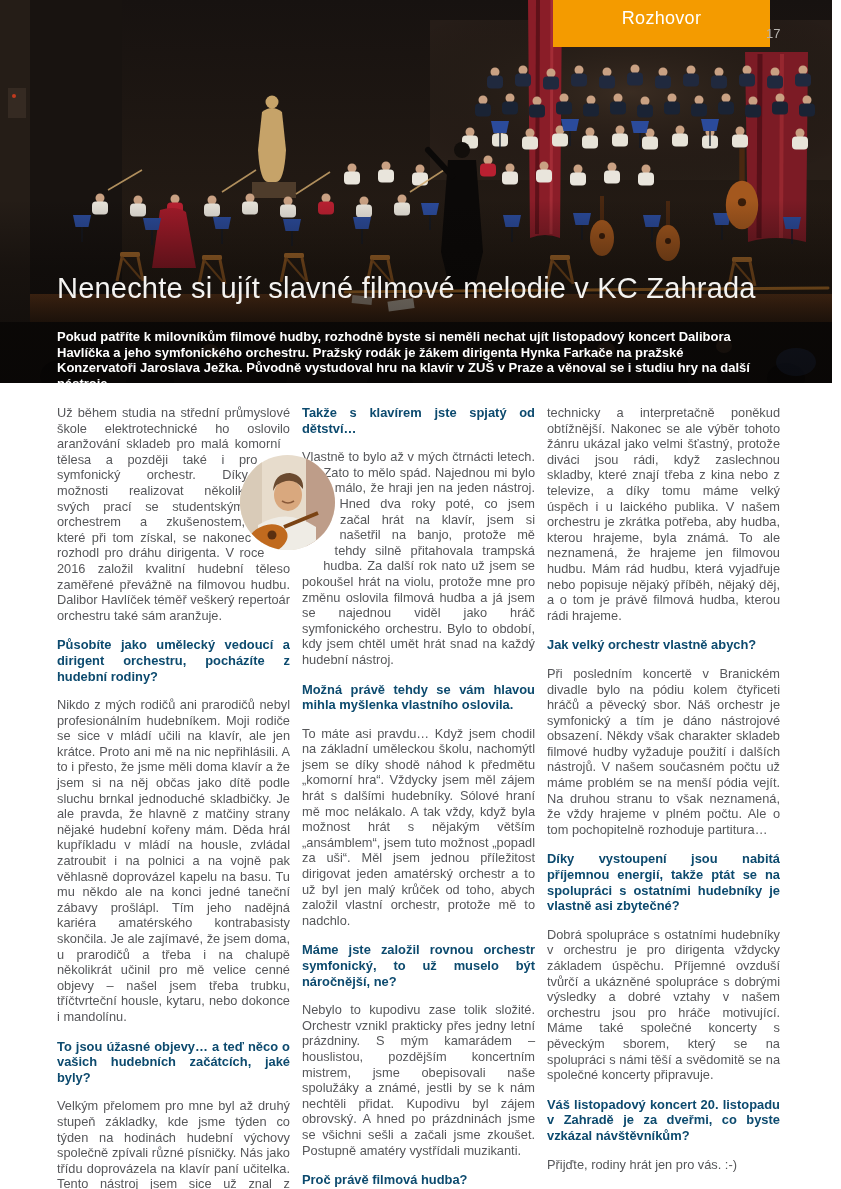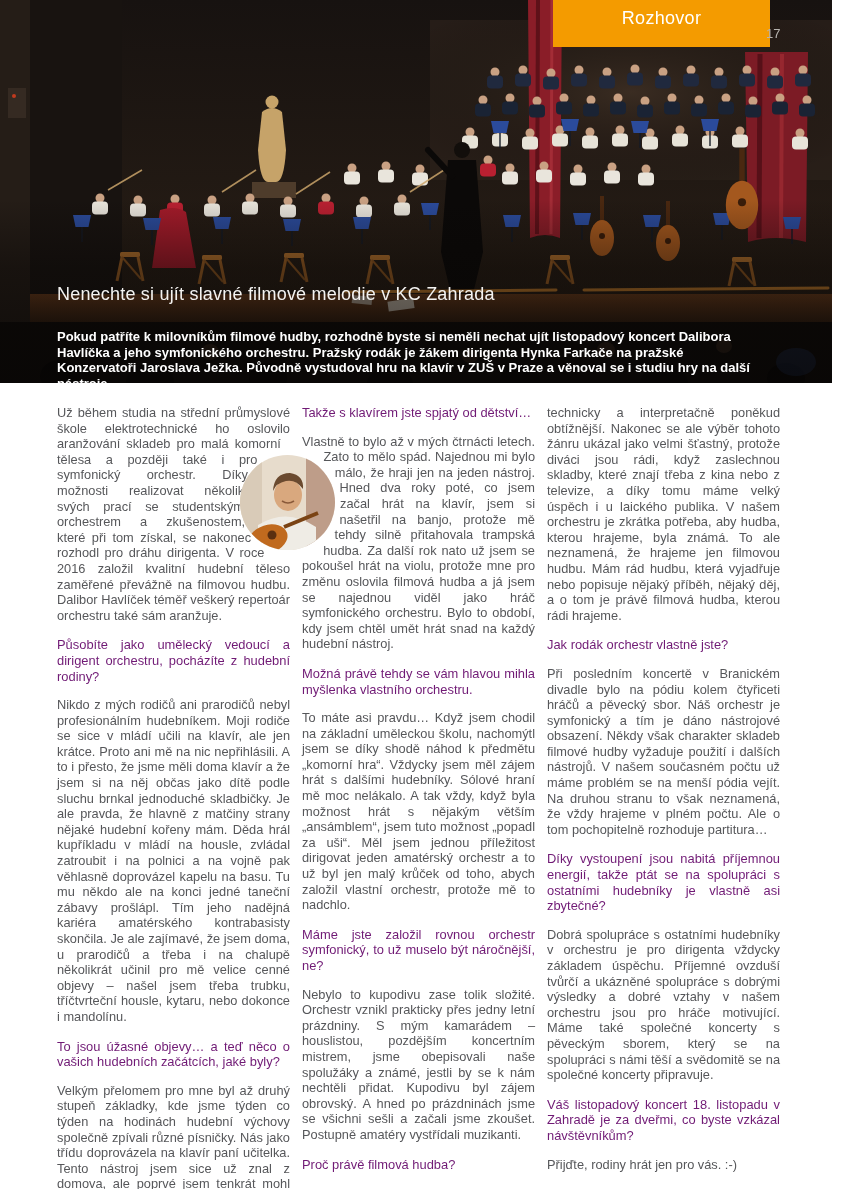--- a/index.html
+++ b/index.html
@@ -26,22 +26,22 @@
     background:#F49B00;
     display:flex;align-items:flex-start;justify-content:center;
     padding-top:8px;box-sizing:border-box;
     color:#ffffff;font-size:18px;letter-spacing:.3px;
   }
   .pagenum{
     position:absolute;left:766px;top:26px;
     color:#b7b4b0;font-size:13px;
   }
   .hero-title{
-    position:absolute;left:57px;top:284px;width:720px;
-    color:#f4f3f1;font-size:18px;font-weight:400;line-height:1.15;
+    position:absolute;left:57px;top:272px;width:720px;
+    color:#f4f3f1;font-size:29px;font-weight:400;line-height:1.15;
     letter-spacing:.2px;
   }
   .hero-intro{
     position:absolute;left:57px;top:329px;width:700px;
     color:#ffffff;font-size:13px;font-weight:bold;line-height:15.5px;
   }
   
   .article{
     position:absolute;left:57px;top:405px;width:723px;
     display:flex;gap:12px;
@@ -49,22 +49,22 @@
   }
   .col{width:233px;flex:0 0 233px;}
   .body-p{
     margin:0 0 13px 0;
     font-size:12.8px;line-height:15.6px;
     text-align:justify;
     hyphens:auto;-webkit-hyphens:auto;
   }
   .q{
     margin:14px 0 13px 0;
-    font-size:12.9px;line-height:15.6px;font-weight:normal;
-    color:#701a75;text-align:justify;
+    font-size:12.9px;line-height:15.6px;font-weight:bold;
+    color:#0c4a6e;text-align:justify;
     hyphens:auto;-webkit-hyphens:auto;
   }
   .q:first-child{margin-top:0;}
   .fl-r{float:right;width:52px;height:150px;
         shape-outside:circle(54px at 60px 98px);}
   .fl-l{float:left;width:38px;height:128px;
         shape-outside:circle(54px at -16px 70px);}
   
   .portrait{
     position:absolute;left:240px;top:455px;width:95px;height:95px;
@@ -286,35 +286,35 @@
       <p class="body-p"><span class="fl-r"></span><span>Už během studia na střední průmyslové škole elektrotechnické ho oslovilo aranžování skladeb pro malá komorní tělesa a později také i pro symfonický orchestr. Díky možnosti realizovat několik svých prací se studentským orchestrem a zkušenostem, které při tom získal, se nakonec rozhodl pro dráhu dirigenta. V roce 2016 založil kvalitní hudební těleso zaměřené převážně na filmovou hudbu. Dalibor Havlíček téměř veškerý repertoár orchestru také sám aranžuje.</span></p>
       <p class="q">Působíte jako umělecký vedoucí a dirigent orchestru, pocházíte z hudební rodiny?</p>
       <p class="body-p">Nikdo z mých rodičů ani prarodičů nebyl profesionálním hudebníkem. Moji rodiče se sice v mládí učili na klavír, ale jen krátce. Proto ani mě na nic nepřihlásili. A to i přesto, že jsme měli doma klavír a že jsem si na něj občas jako dítě podle sluchu brnkal jednoduché skladbičky. Je ale pravda, že hlavně z matčiny strany nějaké hudební kořeny mám. Děda hrál kupříkladu v mládí na housle, zvládal zatroubit i na polnici a na vojně pak věhlasně doprovázel kapelu na basu. Tu mu někdo ale na konci jedné taneční zábavy prošlápl. Tím jeho nadějná kariéra amatérského kontrabasisty skončila. Je ale zajímavé, že jsem doma, u prarodičů a třeba i na chalupě několikrát učinil pro mě velice cenné objevy – našel jsem třeba trubku, tříčtvrteční housle, kytaru, nebo dokonce i mandolínu.</p>
       <p class="q">To jsou úžasné objevy… a teď něco o vašich hudebních začátcích, jaké byly?</p>
       <p class="body-p">Velkým přelomem pro mne byl až druhý stupeň základky, kde jsme týden co týden na hodinách hudební výchovy společně zpívali různé písničky. Nás jako třídu doprovázela na klavír paní učitelka. Tento nástroj jsem sice už znal z domova, ale poprvé jsem tenkrát mohl vidět, jak to zní, když na něj hraje profesionál. Naprosto jsem se tehdy do klavíru zamiloval. Od té doby ale už bylo jasné, že se hrát na klavír prostě musím naučit.</p>
     </div>
 
     <div class="col">
       <p class="q">Takže s klavírem jste spjatý od dětství…</p>
       <p class="body-p"><span class="fl-l"></span><span>Vlastně to bylo až v mých čtrnácti letech. Zato to mělo spád. Najednou mi bylo málo, že hraji jen na jeden nástroj. Hned dva roky poté, co jsem začal hrát na klavír, jsem si našetřil na banjo, protože mě tehdy silně přitahovala trampská hudba. Za další rok nato už jsem se pokoušel hrát na violu, protože mne pro změnu oslovila filmová hudba a já jsem se najednou viděl jako hráč symfonického orchestru. Bylo to období, kdy jsem chtěl umět hrát snad na každý hudební nástroj.</span></p>
-      <p class="q">Možná právě tehdy se vám hlavou mihla myšlenka vlastního orchestru.</p>
+      <p class="q">Možná právě tehdy se vám hlavou mihla myšlenka vlastního oslovila.</p>
       <p class="body-p">To máte asi pravdu… Když jsem chodil na základní uměleckou školu, nachomýtl jsem se díky shodě náhod k předmětu „komorní hra“. Vždycky jsem měl zájem hrát s dalšími hudebníky. Sólové hraní mě moc nelákalo. A tak vždy, když byla možnost hrát s nějakým větším „ansámblem“, jsem tuto možnost „popadl za uši“. Měl jsem jednou příležitost dirigovat jeden amatérský orchestr a to už byl jen malý krůček od toho, abych založil vlastní orchestr, protože mě to nadchlo.</p>
       <p class="q">Máme jste založil rovnou orchestr symfonický, to už muselo být náročnější, ne?</p>
       <p class="body-p">Nebylo to kupodivu zase tolik složité. Orchestr vznikl prakticky přes jedny letní prázdniny. S mým kamarádem – houslistou, pozdějším koncertním mistrem, jsme obepisovali naše spolužáky a známé, jestli by se k nám nechtěli přidat. Kupodivu byl zájem obrovský. A hned po prázdninách jsme se všichni sešli a začali jsme zkoušet. Postupně amatéry vystřídali muzikanti.</p>
       <p class="q">Proč právě filmová hudba?</p>
 
     </div>
 
     <div class="col">
       <p class="body-p">technicky a interpretačně poněkud obtížnější. Nakonec se ale výběr tohoto žánru ukázal jako velmi šťastný, protože diváci jsou rádi, když zaslechnou skladby, které znají třeba z kina nebo z televize, a díky tomu máme velký úspěch i u laického publika. V našem orchestru je zkrátka potřeba, aby hudba, kterou hrajeme, byla známá. To ale neznamená, že hrajeme jen filmovou hudbu. Mám rád hudbu, která vyjadřuje nebo popisuje nějaký příběh, nějaký děj, a o tom je právě filmová hudba, kterou rádi hrajeme.</p>
-      <p class="q">Jak rodák orchestr vlastně jste?</p>
+      <p class="q">Jak velký orchestr vlastně abych?</p>
       <p class="body-p">Při posledním koncertě v Branickém divadle bylo na pódiu kolem čtyřiceti hráčů a pěvecký sbor. Náš orchestr je symfonický a tím je dáno nástrojové obsazení. Někdy však charakter skladeb filmové hudby vyžaduje použití i dalších nástrojů. V našem současném počtu už máme problém se na menší pódia vejít. Na druhou stranu to však neznamená, že vždy hrajeme v plném počtu. Ale o tom pochopitelně rozhoduje partitura…</p>
       <p class="q">Díky vystoupení jsou nabitá příjemnou energií, takže ptát se na spolupráci s ostatními hudebníky je vlastně asi zbytečné?</p>
       <p class="body-p">Dobrá spolupráce s ostatními hudebníky v orchestru je pro dirigenta vždycky základem úspěchu. Příjemné ovzduší tvůrčí a ukázněné spolupráce s dobrými výsledky a dobré vztahy v našem orchestru jsou pro hráče motivující. Máme také společné koncerty s pěveckým sborem, který se na spolupráci s námi těší a svědomitě se na společné koncerty připravuje.</p>
-      <p class="q">Váš listopadový koncert 18. listopadu v Zahradě je za dveřmi, co byste vzkázal návštěvníkům?</p>
+      <p class="q">Váš listopadový koncert 20. listopadu v Zahradě je za dveřmi, co byste vzkázal návštěvníkům?</p>
       <p class="body-p">Přijďte, rodiny hrát jen pro vás. :-)</p>
 
     </div>
 
   </div>
 
   <div class="portrait">
     <svg width="95" height="95" viewBox="0 0 95 95" aria-hidden="true">
       <rect x="0" y="0" width="95" height="95" fill="#e7dccc"></rect>
       <rect x="66" y="0" width="29" height="95" fill="#9c6a52" opacity=".55"></rect>

